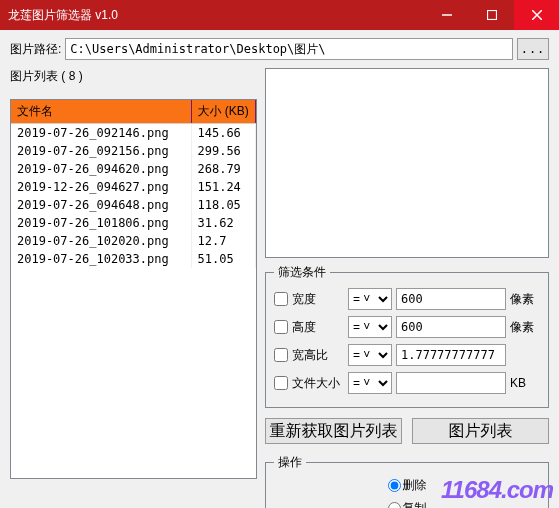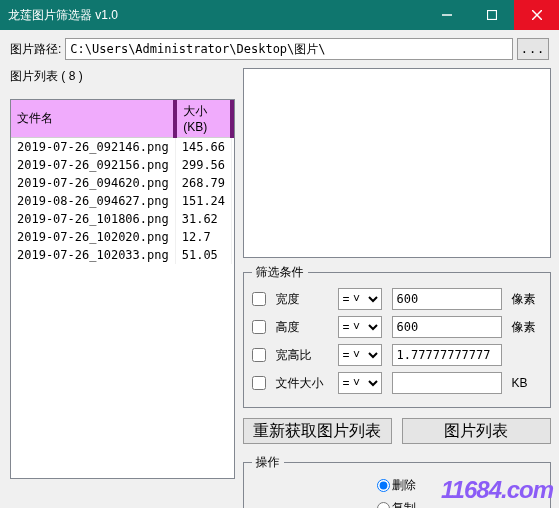--- a/index.html
+++ b/index.html
@@ -1,40 +1,40 @@
 <!DOCTYPE html>
 <html><head>
 <meta charset="utf-8">
 <style>
 * { box-sizing: border-box; margin: 0; padding: 0; }
 body { font-family: "Microsoft YaHei", "SimSun", sans-serif; font-size: 12px; background: #fff; width: 559px; height: 508px; overflow: hidden; position: relative; }
-.titlebar { background: #0f766e; height: 30px; display: flex; align-items: center; padding: 0 0 0 8px; color: #fff; }
+.titlebar { background: #b91c1c; height: 30px; display: flex; align-items: center; padding: 0 0 0 8px; color: #fff; }
 .titlebar .title { flex: 1; font-size: 12px; }
 .titlebar .wbtn { width: 45px; height: 30px; display: flex; align-items: center; justify-content: center; cursor: default; }
 .titlebar .wbtn.close { background: #e81123; }
 .titlebar .wbtn svg { pointer-events: none; }
 .content { padding: 8px 10px; background: #f0f0f0; height: calc(508px - 30px); }
 .path-row { display: flex; align-items: center; gap: 4px; margin-bottom: 8px; }
 .path-row .lbl { white-space: nowrap; text-align: center; }
 .path-row input { flex: 1; height: 22px; border: 1px solid #999; background: #fff; padding: 0 4px; font-family: "SimSun", monospace; font-size: 12px; }
 .path-row .browse { width: 32px; height: 22px; border: 1px solid #999; background: #e5e5e5; display: flex; align-items: center; justify-content: center; font-family: monospace; letter-spacing: 1px; }
 .main-row { display: flex; gap: 8px; }
 .left-col { width: 282px; }
 .list-label { margin-bottom: 14px; }
 .table-wrap { border: 1px solid #828790; background: #fff; height: 380px; overflow: hidden; }
 .table-wrap table { width: 100%; border-collapse: collapse; font-size: 12px; }
-.table-wrap th { text-align: left; font-weight: normal; background: #f0abfc; border-right: 4px solid #701a75; border-bottom: 1px solid #d0d0d0; padding: 3px 6px; height: 22px; }
+.table-wrap th { text-align: left; font-weight: normal; background: #f97316; border-right: 1px solid #701a75; border-bottom: 1px solid #d0d0d0; padding: 3px 6px; height: 22px; }
 .table-wrap th:first-child { width: 180px; }
 .table-wrap td { padding: 2px 6px; border-right: 1px solid #f0f0f0; font-family: "SimSun", monospace; height: 18px; }
 .table-wrap tbody tr td:first-child { white-space: nowrap; }
 .right-col { flex: 1; display: flex; flex-direction: column; gap: 6px; }
 .preview { border: 1px solid #828790; background: #fff; height: 190px; }
 fieldset { border: 1px solid #828790; padding: 6px 8px 8px 8px; }
 fieldset legend { padding: 0 4px; font-size: 12px; }
-.filter-row { display: flex; align-items: center; gap: 10px; margin-bottom: 4px; height: 24px; }
+.filter-row { display: flex; align-items: center; gap: 4px; margin-bottom: 4px; height: 24px; }
 .filter-row .chk { width: 14px; height: 14px; }
 .filter-row .flbl { width: 52px; }
 .filter-row select { height: 22px; border: 1px solid #999; background: #fff; font-size: 12px; width: 44px; }
 .filter-row input[type=text] { height: 22px; border: 1px solid #999; background: #fff; padding: 0 4px; font-size: 12px; width: 110px; font-family: monospace; }
 .filter-row .unit { width: 30px; }
 .action-row { display: flex; gap: 10px; margin: 4px 0; }
 .action-row button { flex: 1; height: 26px; border: 1px solid #999; background: #e5e5e5; font-size: 16px; font-family: inherit; }
 .ops-row { display: flex; align-items: center; gap: 6px; margin-bottom: 4px; flex-wrap: wrap; flex-direction: column; }
 .ops-row label { display: flex; align-items: center; gap: 2px; }
 .ops-row input[type=text] { height: 22px; border: 1px solid #999; background: #fff; padding: 0 4px; font-size: 12px; width: 70px; font-family: monospace; }
@@ -88,22 +88,26 @@
               </tr>
               <tr>
                 <td>2019-07-26_092156.png</td>
                 <td>299.56</td>
               </tr>
               <tr>
                 <td>2019-07-26_094620.png</td>
                 <td>268.79</td>
               </tr>
               <tr>
-                <td>2019-08-26_094627.png</td>
+                <td>2019-12-26_094627.png</td>
                 <td>151.24</td>
+              </tr>
+              <tr>
+                <td>2019-07-26_094648.png</td>
+                <td>118.05</td>
               </tr>
               <tr>
                 <td>2019-07-26_101806.png</td>
                 <td>31.62</td>
               </tr>
               <tr>
                 <td>2019-07-26_102020.png</td>
                 <td>12.7</td>
               </tr>
               <tr>

